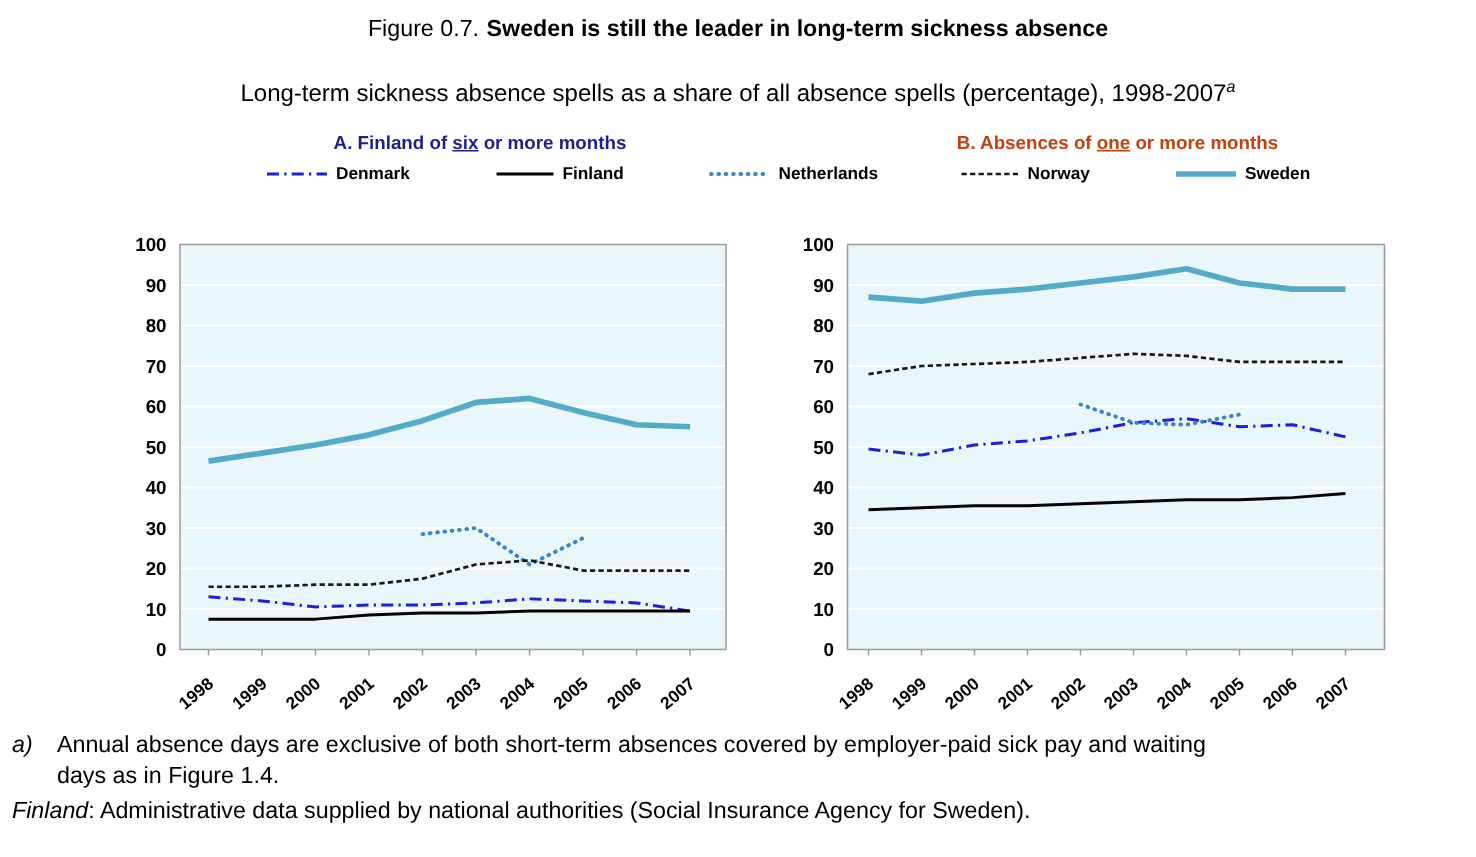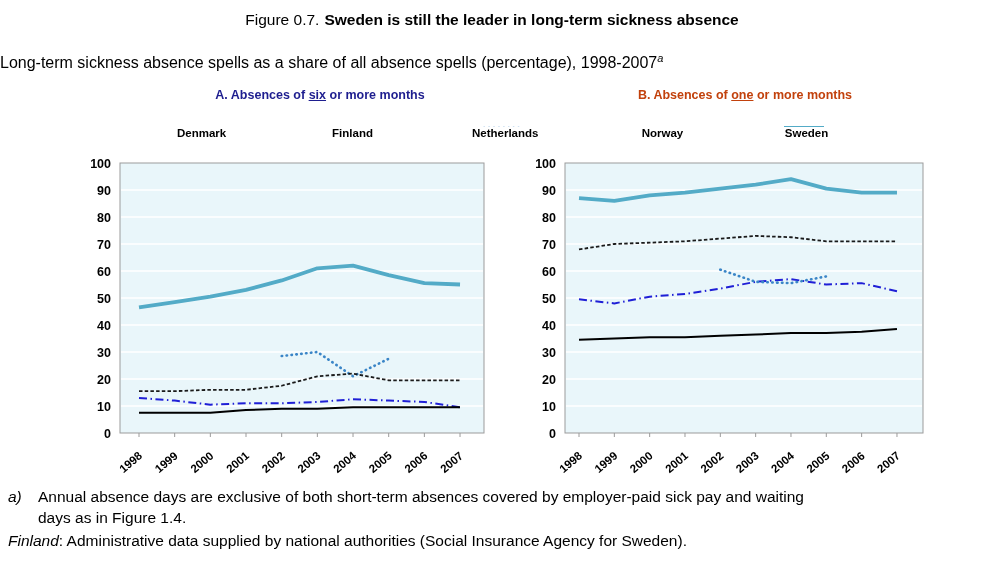--- a/index.html
+++ b/index.html
@@ -3,27 +3,27 @@
 <meta charset="utf-8">
 <style>
   html,body{margin:0;padding:0;background:#fff;}
   body{
     width:984px;height:571px;position:relative;overflow:hidden;
     font-family:"Liberation Sans", sans-serif;color:#000;
   }
   .title{position:absolute;top:11px;left:0;width:984px;text-align:center;font-size:15.5px;}
   .title .flabel{font-weight:400;margin-right:5px;}
   .title .ftext{font-weight:700;}
-  .subtitle{position:absolute;top:52px;left:0;width:984px;font-size:16px;}
+  .subtitle{position:absolute;top:52px;left:0;width:984px;text-align:center;font-size:16px;}
   .subtitle sup{font-size:11px;}
   .ptitle{position:absolute;top:88px;font-size:12.5px;font-weight:700;text-align:center;}
   .ptitle-a{left:120px;width:400px;}
   .ptitle-b{left:545px;width:400px;}
   .ptitle .u{text-decoration:underline;}
-  .legend-item{position:absolute;top:123px;height:16px;display:flex;align-items:center;flex-direction:column;}
+  .legend-item{position:absolute;top:108px;height:16px;display:flex;align-items:center;}
   .legend-item svg{display:block;margin-right:5px;}
   .legend-label{font-size:11.5px;font-weight:700;white-space:nowrap;}
   .chart{position:absolute;top:148px;}
   .chart-a{left:64px;}
   .chart-b{left:509px;}
   .notes{position:absolute;left:8px;top:486px;width:968px;font-size:15.5px;line-height:21px;}
   .note-row{display:flex;}
   .note-marker{width:30px;font-style:italic;flex:0 0 30px;}
   .source-line{margin-top:2px;}
   .source-line i{font-style:italic;}
@@ -35,21 +35,21 @@
 
 <div class="title">
   <span class="flabel">Figure 0.7.</span><span class="ftext">Sweden is still the leader in long-term sickness absence</span>
 </div>
 
 <div class="subtitle">
   <span>Long-term sickness absence spells as a share of all absence spells (percentage), 1998-2007</span><sup><i>a</i></sup>
 </div>
 
 <div class="ptitle ptitle-a" style="color: rgb(30, 30, 143);">
-  <span>A. Absences of </span><span class="u">six</span><span> or more months</span>
+  <span>A. Finland of </span><span class="u">six</span><span> or more months</span>
 </div>
 <div class="ptitle ptitle-b" style="color: #c2410c;">
   <span>B. Absences of </span><span class="u">one</span><span> or more months</span>
 </div>
 
 <div class="legend-item" style="left:177px;">
   <svg width="42" height="10">
       <line x1="1" y1="5" x2="41" y2="5" stroke="#1f1fd6" stroke-width="2" stroke-dasharray="8 3.5 1.5 3.5"></line>
     </svg>
   <span class="legend-label">Denmark</span>

